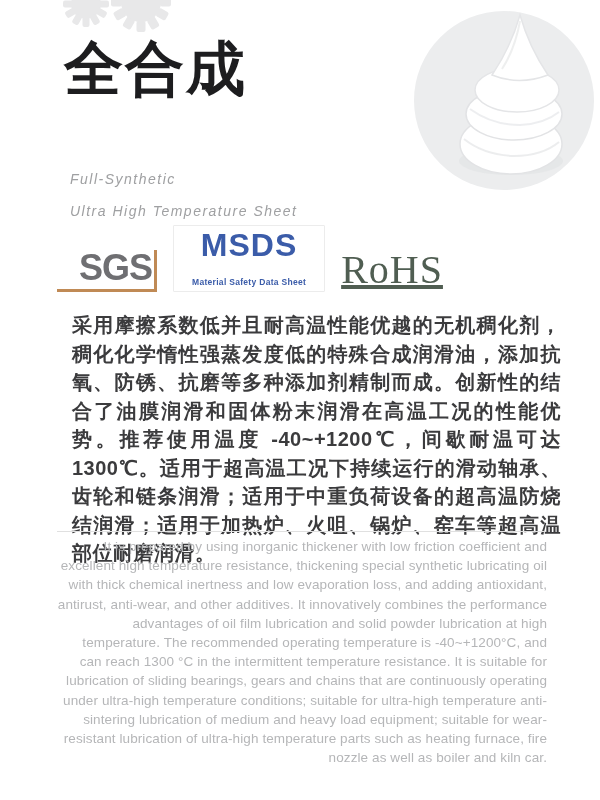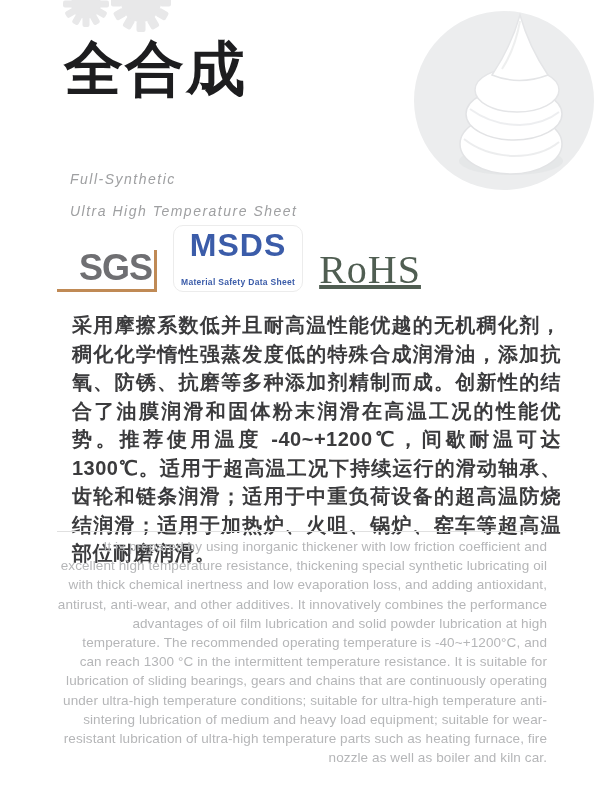--- a/index.html
+++ b/index.html
@@ -26,21 +26,21 @@
   .subtitle span{display:block;}
 
   
   .badges{position:absolute;left:57px;top:238px;width:420px;height:54px;
           display:flex;align-items:flex-end;gap:16px;}
   .badge-sgs{font-size:36px;font-weight:bold;letter-spacing:-1px;color:var(--sgs-gray,#6f6f72);
              line-height:1;padding:0 2px 3px 22px;
              border-bottom:3px solid var(--sgs-line-orange,#c08a55);
              border-right:3px solid var(--sgs-line-orange,#c08a55);}
   .badge-msds{display:flex;flex-direction:column;align-items:center;color:var(--msds-blue,#3b5ca9);
-              border:1px solid #ececec;border-radius:10px;padding:3px 7px 4px;margin-bottom:0px;}
+              border:1px solid #ececec;border-radius:1px;padding:3px 18px 4px;margin-bottom:0px;}
   .msds-word{font-size:32px;font-weight:bold;line-height:1;letter-spacing:1px;}
   .msds-tag{font-size:8.5px;font-weight:bold;letter-spacing:0.3px;margin-top:16px;white-space:nowrap;}
   .badge-rohs{font-family:"Liberation Serif",serif;font-size:40px;line-height:1;
               color:var(--rohs-green,#505e52);letter-spacing:1px;padding-bottom:2px;text-decoration:underline;}
 
   
   .desc-zh{position:absolute;left:57px;top:296px;width:489px;margin:15px;
            font-size:20px;line-height:28.5px;font-weight:600;letter-spacing:0.5px;
            color:var(--text-zh,#3b3b3d);text-align:justify;}
 

